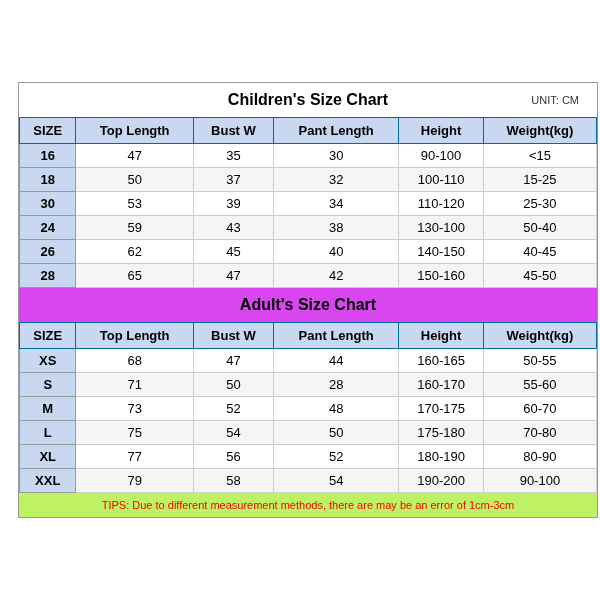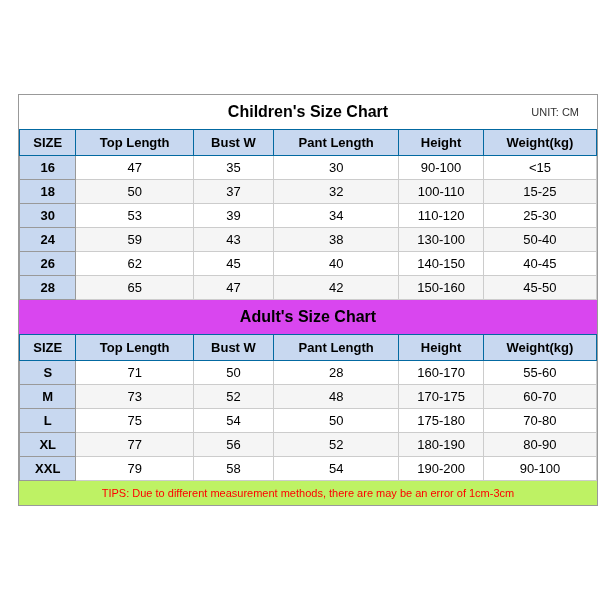--- a/index.html
+++ b/index.html
@@ -158,20 +158,28 @@
       <tr>
         <th>SIZE</th>
         <th>Top Length</th>
         <th>Bust W</th>
         <th>Pant Length</th>
         <th>Height</th>
         <th>Weight(kg)</th>
       </tr>
     </thead>
     <tbody id="adult-tbody">
+    <tr>
+          <td class="size-col">XS</td>
+          <td>68</td>
+          <td>47</td>
+          <td>44</td>
+          <td>160-165</td>
+          <td>50-55</td>
+        </tr>
         <tr>
           <td class="size-col">S</td>
           <td>71</td>
           <td>50</td>
           <td>28</td>
           <td>160-170</td>
           <td>55-60</td>
         </tr>
         <tr>
           <td class="size-col">M</td>

